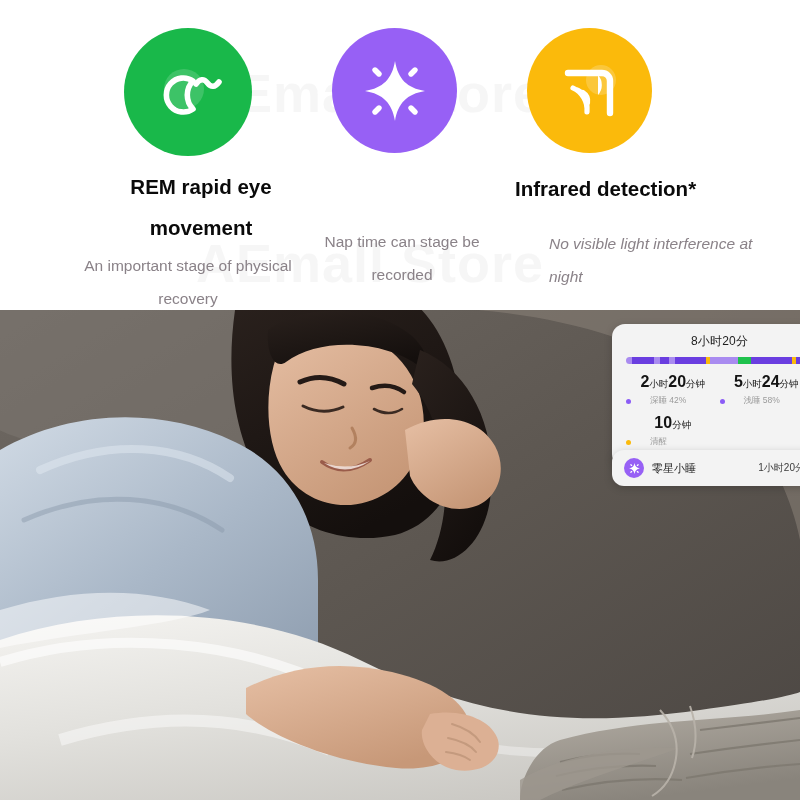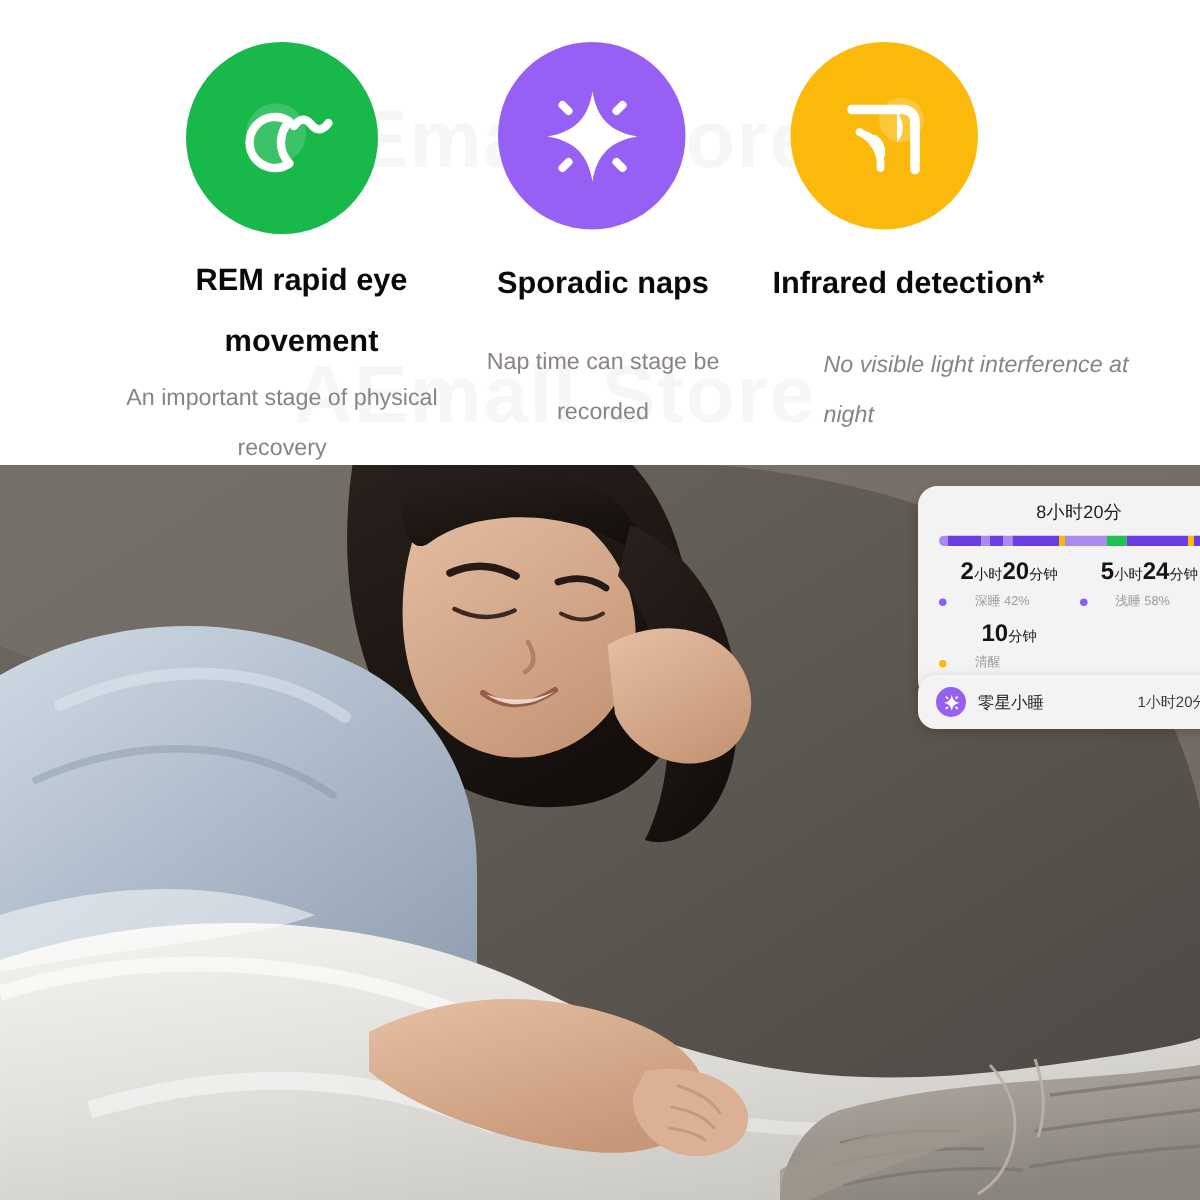--- a/index.html
+++ b/index.html
@@ -164,21 +164,20 @@
         <svg width="72" height="72" viewBox="0 0 72 72">
           <path d="M36 6 C39 24 48 33 66 36 C48 39 39 48 36 66 C33 48 24 39 6 36 C24 33 33 24 36 6 Z" fill="#ffffff"></path>
           <g stroke="#ffffff" stroke-width="5.4" stroke-linecap="round">
             <line x1="16" y1="15" x2="20" y2="19"></line>
             <line x1="56" y1="15" x2="52" y2="19"></line>
             <line x1="16" y1="57" x2="20" y2="53"></line>
             <line x1="56" y1="57" x2="52" y2="53"></line>
           </g>
         </svg>
       </div>
-      <div class="title t2">Sporadic naps</div>
       <div class="sub s2">Nap time can stage be recorded</div>
     </div>
 
     <div class="col col-3">
       <div class="circle c3">
         <svg width="72" height="72" viewBox="0 0 72 72">
           <circle cx="47" cy="25" r="15" fill="#ffffff" fill-opacity="0.2"></circle>
           <path d="M14 18 H48 a8 8 0 0 1 8 8 V58" fill="none" stroke="#ffffff" stroke-width="6.4" stroke-linecap="round" stroke-linejoin="round"></path>
           <path d="M44 20 a15 15 0 0 1 0 20 Z" fill="#ffffff"></path>
           <g fill="none" stroke="#ffffff" stroke-linecap="round">

